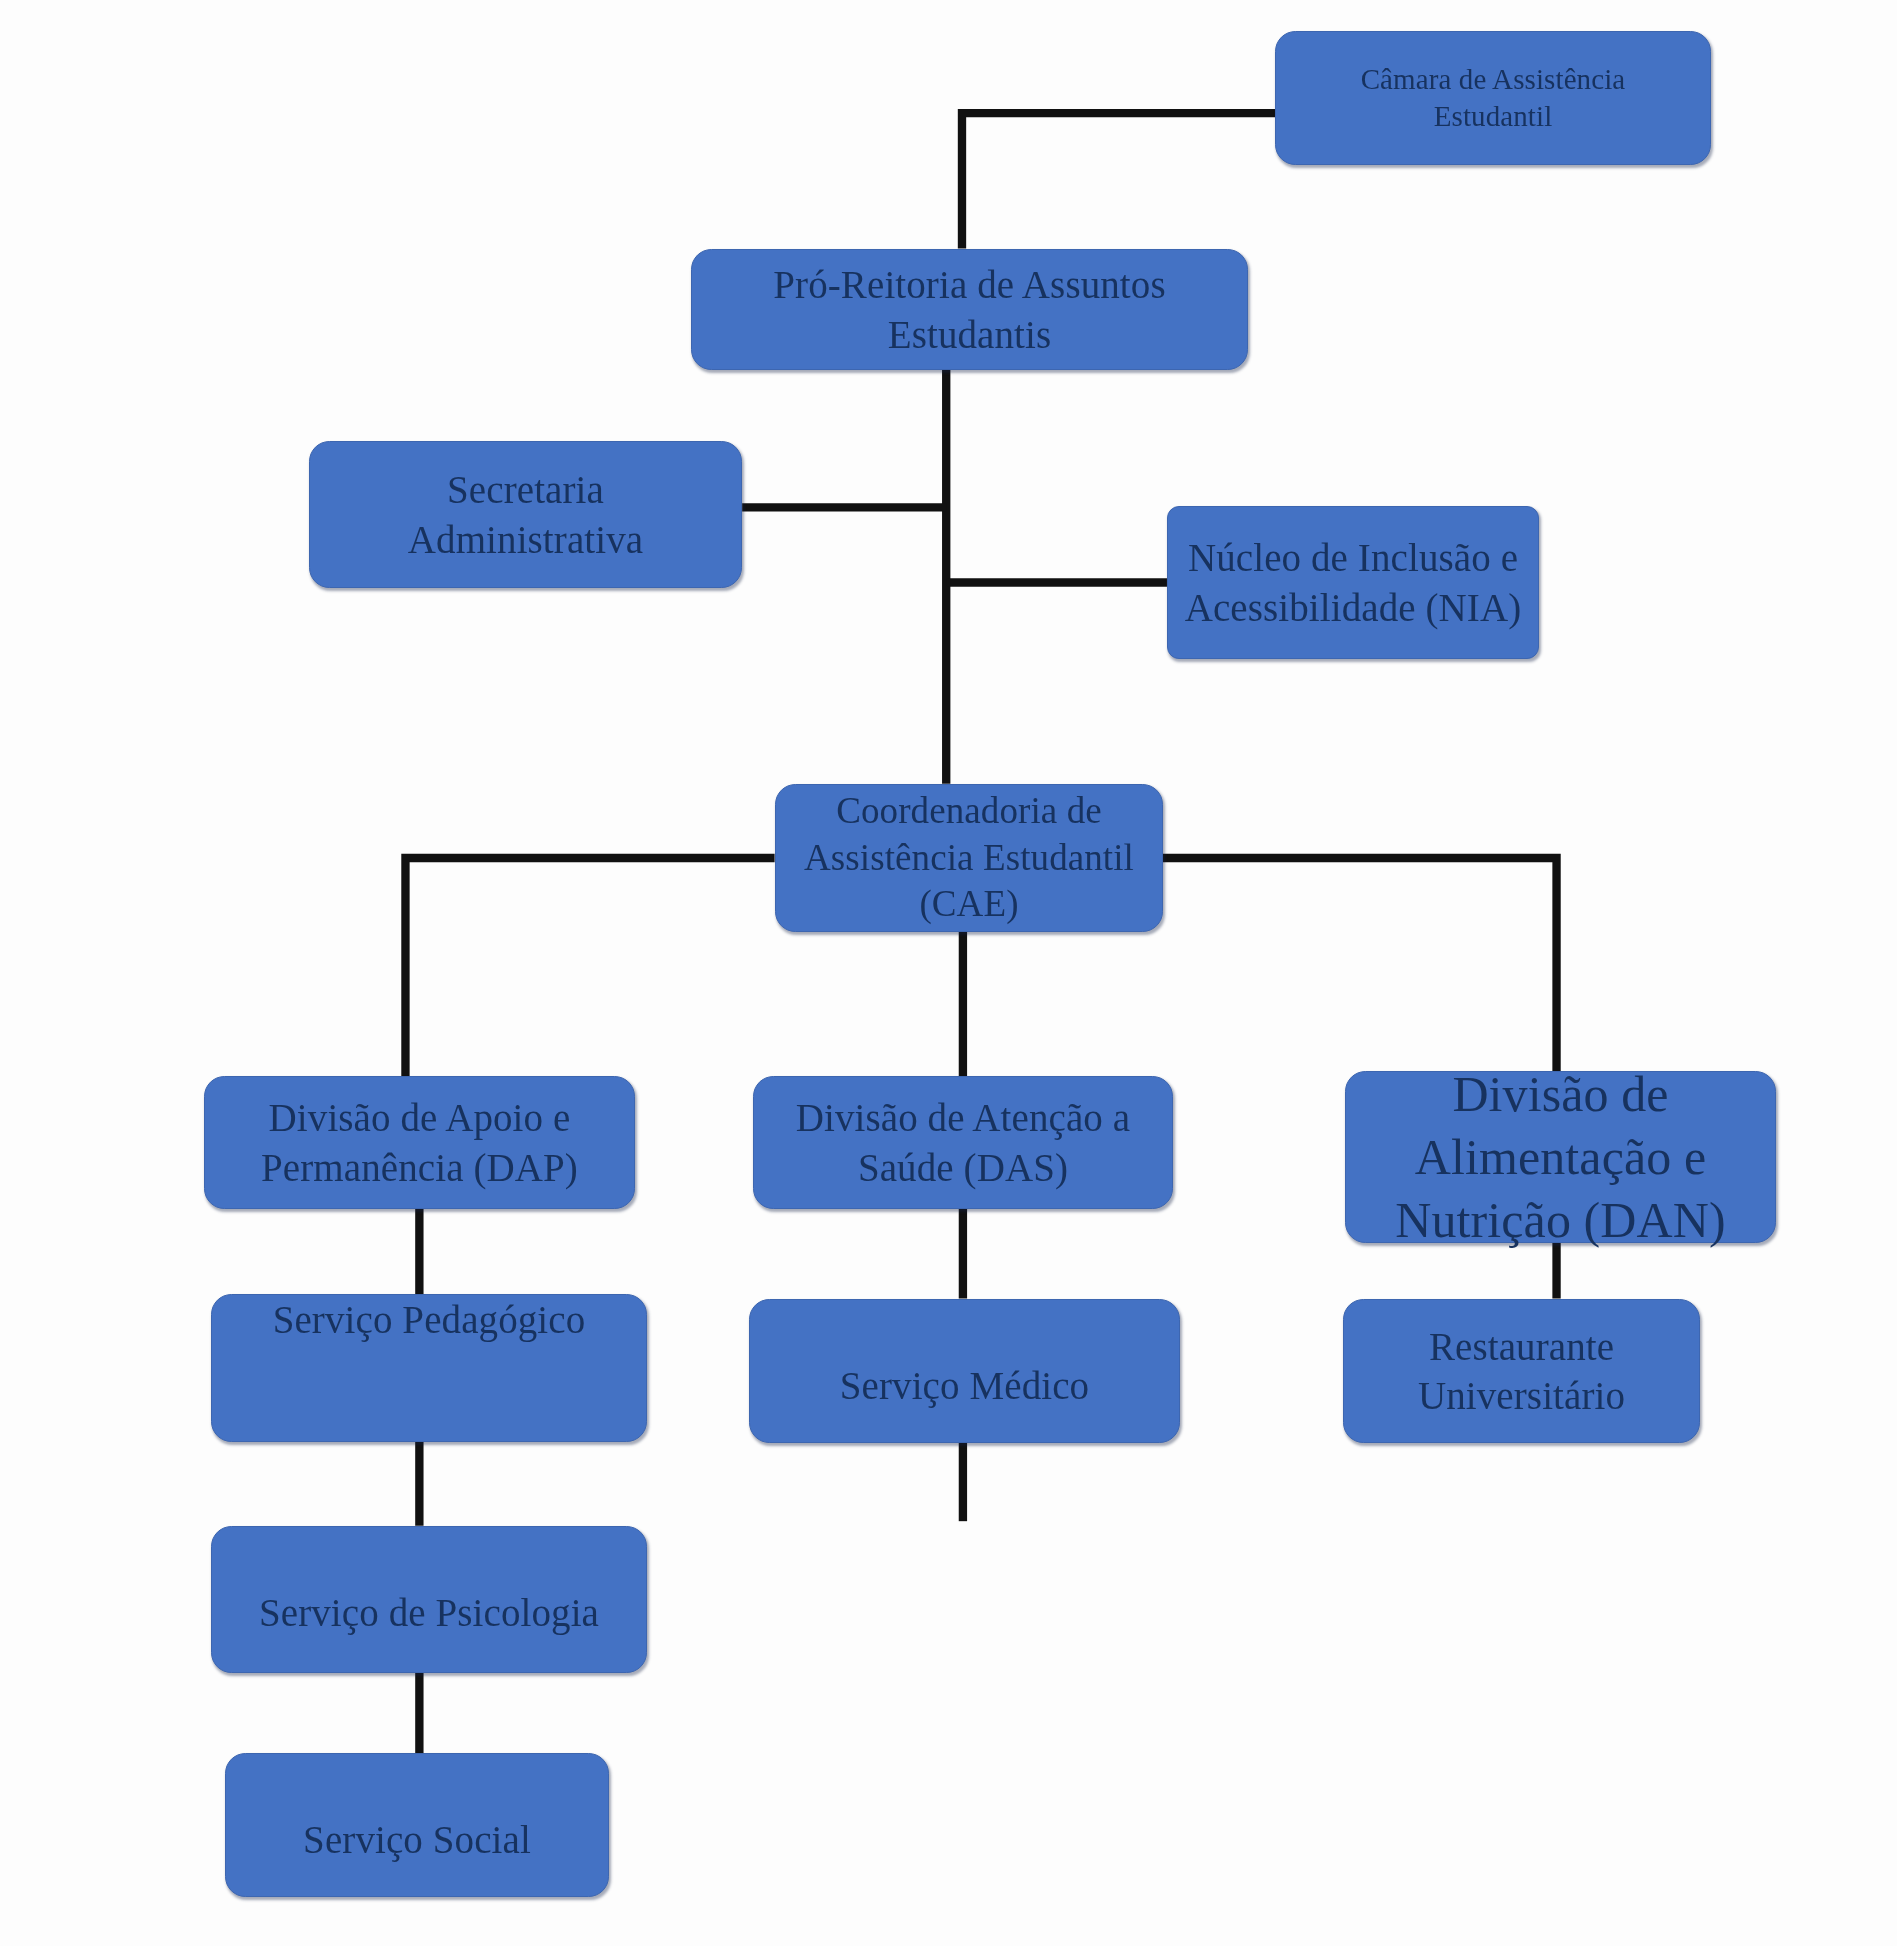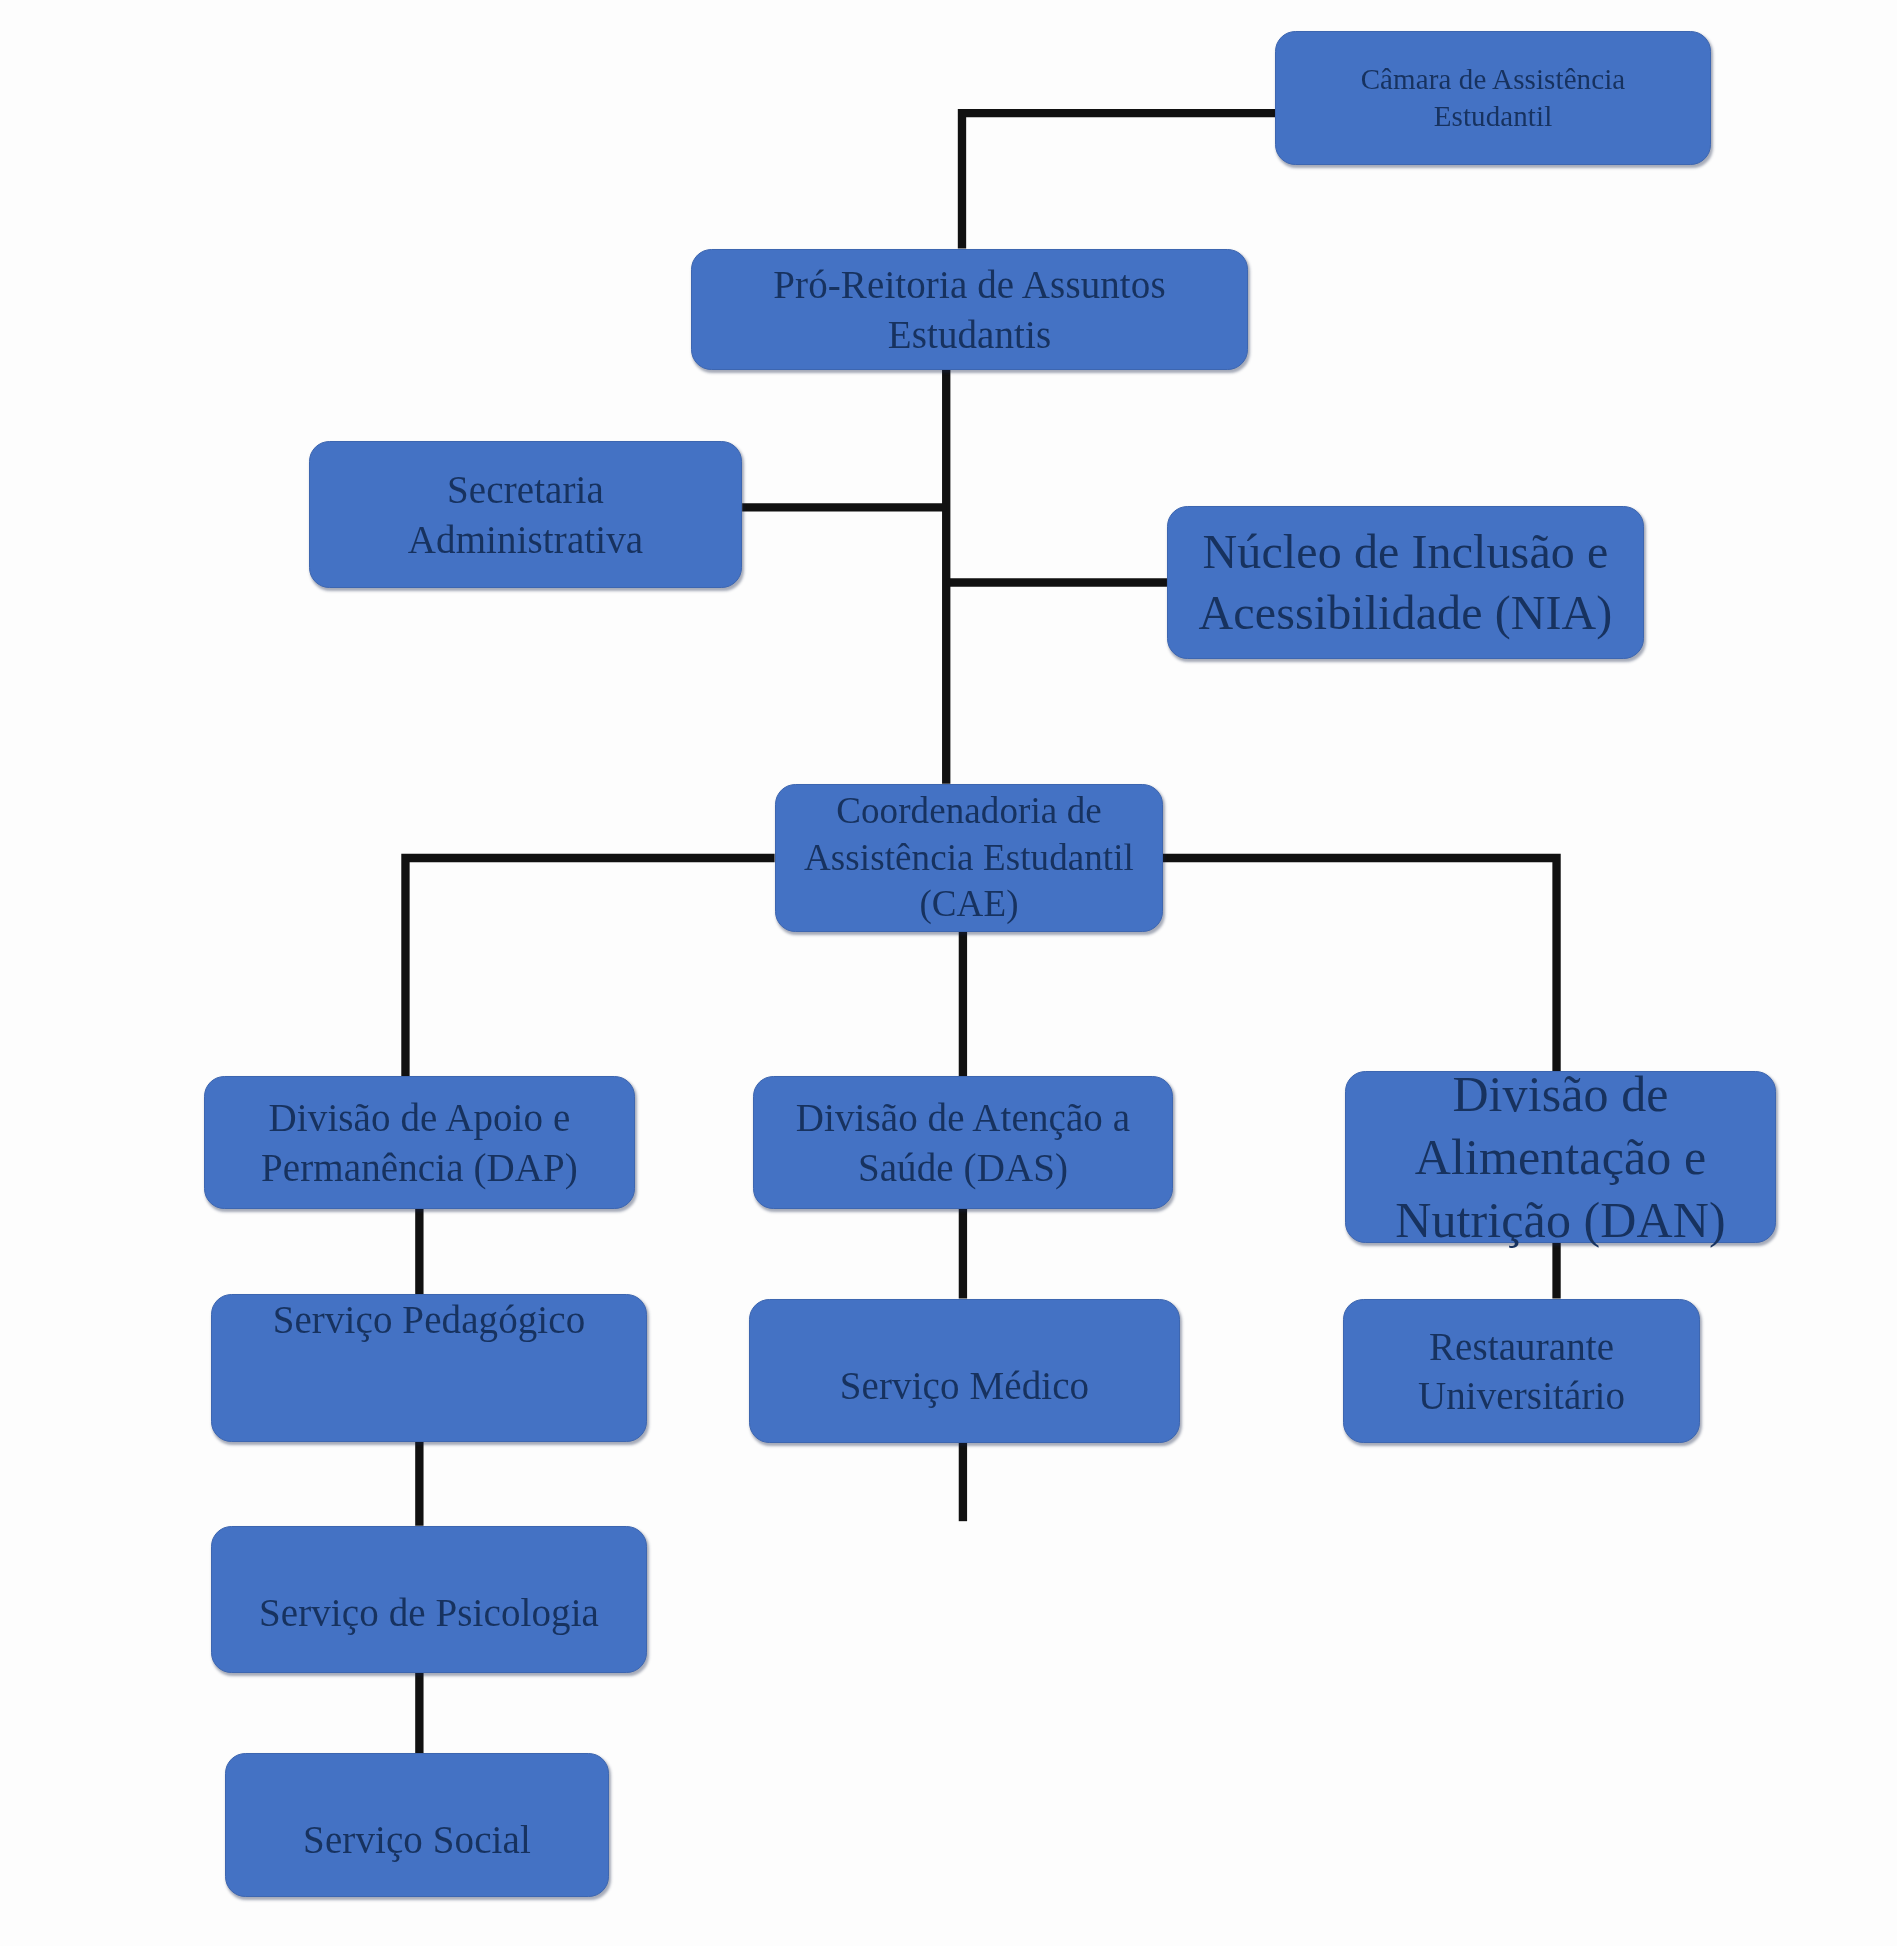--- a/index.html
+++ b/index.html
@@ -99,21 +99,21 @@
   <div class="node v-center" style="left:691px; top:249px; width:557px; height:121px; font-size:39px;">
     <span class="node-label">Pró-Reitoria de Assuntos
 Estudantis</span>
   </div>
 
   <div class="node v-center" style="left:309px; top:433px; width:433px; height:147px; font-size:39px;margin-top:8px;">
     <span class="node-label">Secretaria
 Administrativa</span>
   </div>
 
-  <div class="node v-center" style="left:1167px; top:506px; width:477px; height:153px; font-size:48px;">
+  <div class="node v-center" style="left:1167px; top:506px; width:372px; height:153px; font-size:39px;border-radius:12px;">
     <span class="node-label">Núcleo de Inclusão e
 Acessibilidade (NIA)</span>
   </div>
 
   <div class="node v-center" style="left:775px; top:784px; width:388px; height:148px; font-size:37px;">
     <span class="node-label">Coordenadoria de
 Assistência Estudantil
 (CAE)</span>
   </div>
 

